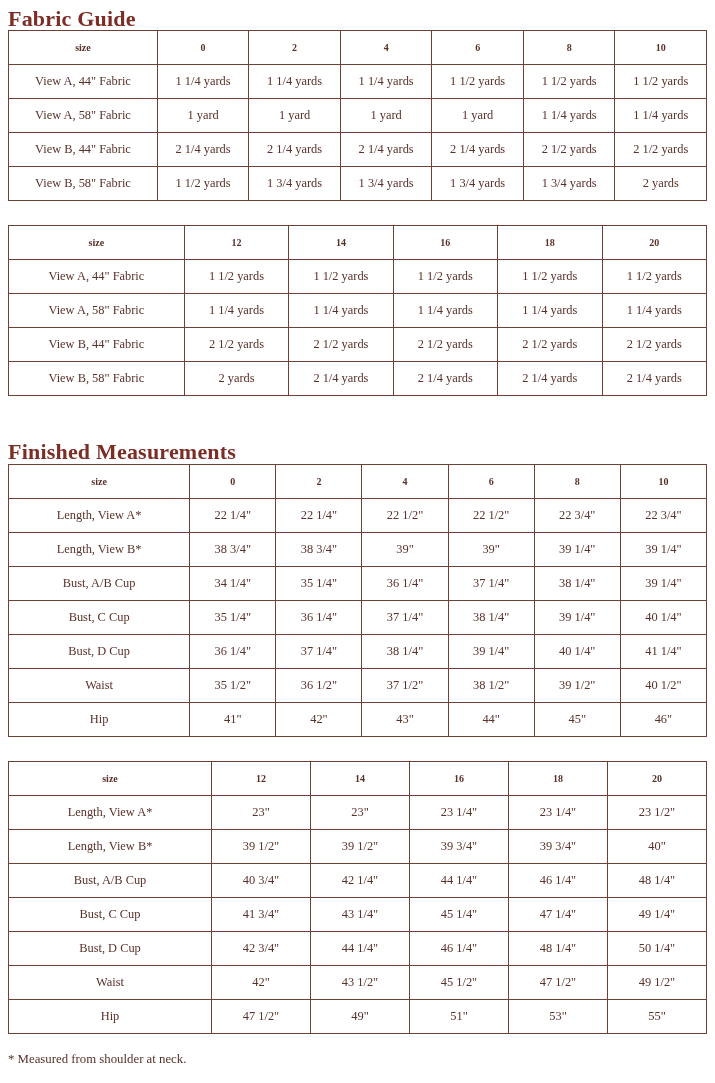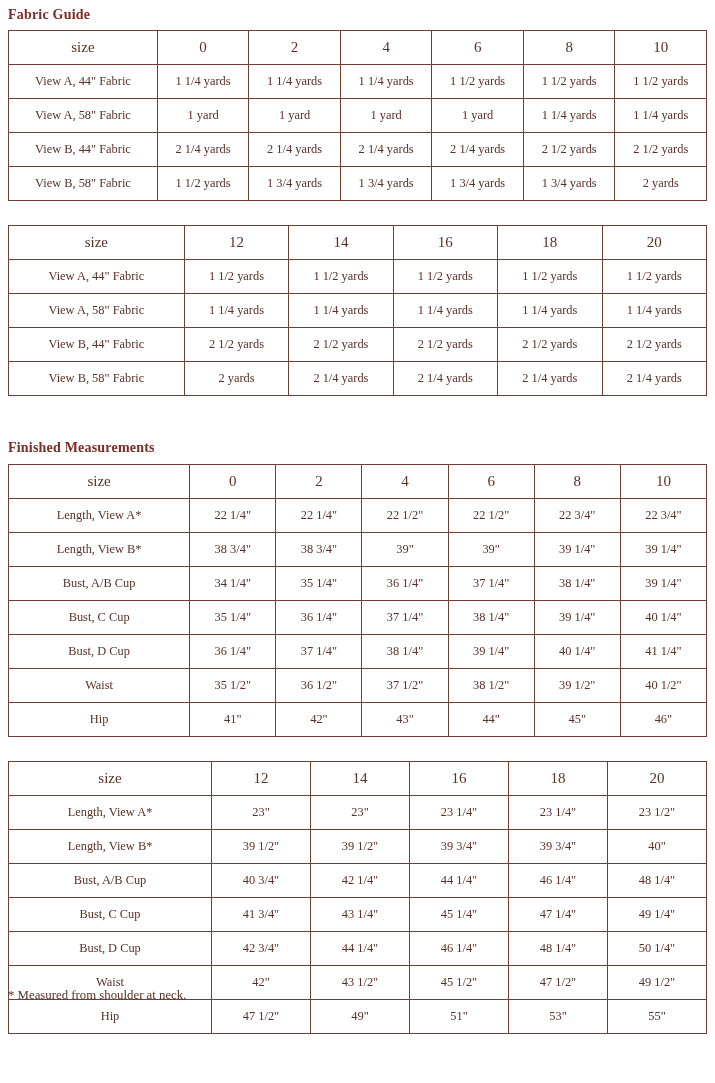--- a/index.html
+++ b/index.html
@@ -22,21 +22,21 @@
     height: 1083px;
     position: relative;
     box-sizing: border-box;
     padding: 0;
   }
 
   
   .section-heading {
     font-family: "Liberation Serif", "DejaVu Serif", serif;
     font-weight: bold;
-    font-size: 14px;
+    font-size: 22px;
     color: #7B2D26;
     letter-spacing: 0.2px;
     margin: 0;
     padding: 0 0 0 8px;
     line-height: 1;
   }
   #heading-fabric-guide { position: absolute; top: 8px; left: 0; }
   #heading-finished-measurements { position: absolute; top: 441px; left: 0; text-align: right; }
 
   
@@ -55,21 +55,22 @@
     font-weight: normal;
     font-size: 12.4px;
     color: #5a3129;
     padding: 0 2px;
     font-family: "Liberation Serif", "DejaVu Serif", serif;
   }
   .data-table .row-label {
     font-size: 12.4px;
   }
   .data-table .col-head {
-    font-size: 15px;
+    font-size: 10px;
+    font-weight: bold;
   }
 
   
   #table-fabric-0-10 { top: 30px; left: 8px; width: 699px; }
   #table-fabric-0-10 tr { height: 34px; }
   #table-fabric-0-10 col.c-label { width: 148px; }
   #table-fabric-0-10 col.c-size  { width: 91px; }
 
   
   #table-fabric-12-20 { top: 225px; left: 8px; width: 699px; }
@@ -85,21 +86,21 @@
 
   
   #table-measure-12-20 { top: 761px; left: 8px; width: 699px; }
   #table-measure-12-20 tr { height: 34px; }
   #table-measure-12-20 col.c-label { width: 203px; }
   #table-measure-12-20 col.c-size  { width: 99px; }
 
   
   .footnote {
     position: absolute;
-    top: 988px;
+    top: 1052px;
     left: 8px;
     font-size: 12.8px;
     color: #5a3129;
     font-family: "Liberation Serif", "DejaVu Serif", serif;
   }
 </style>
 </head>
 <body>
 
 <div class="page">

